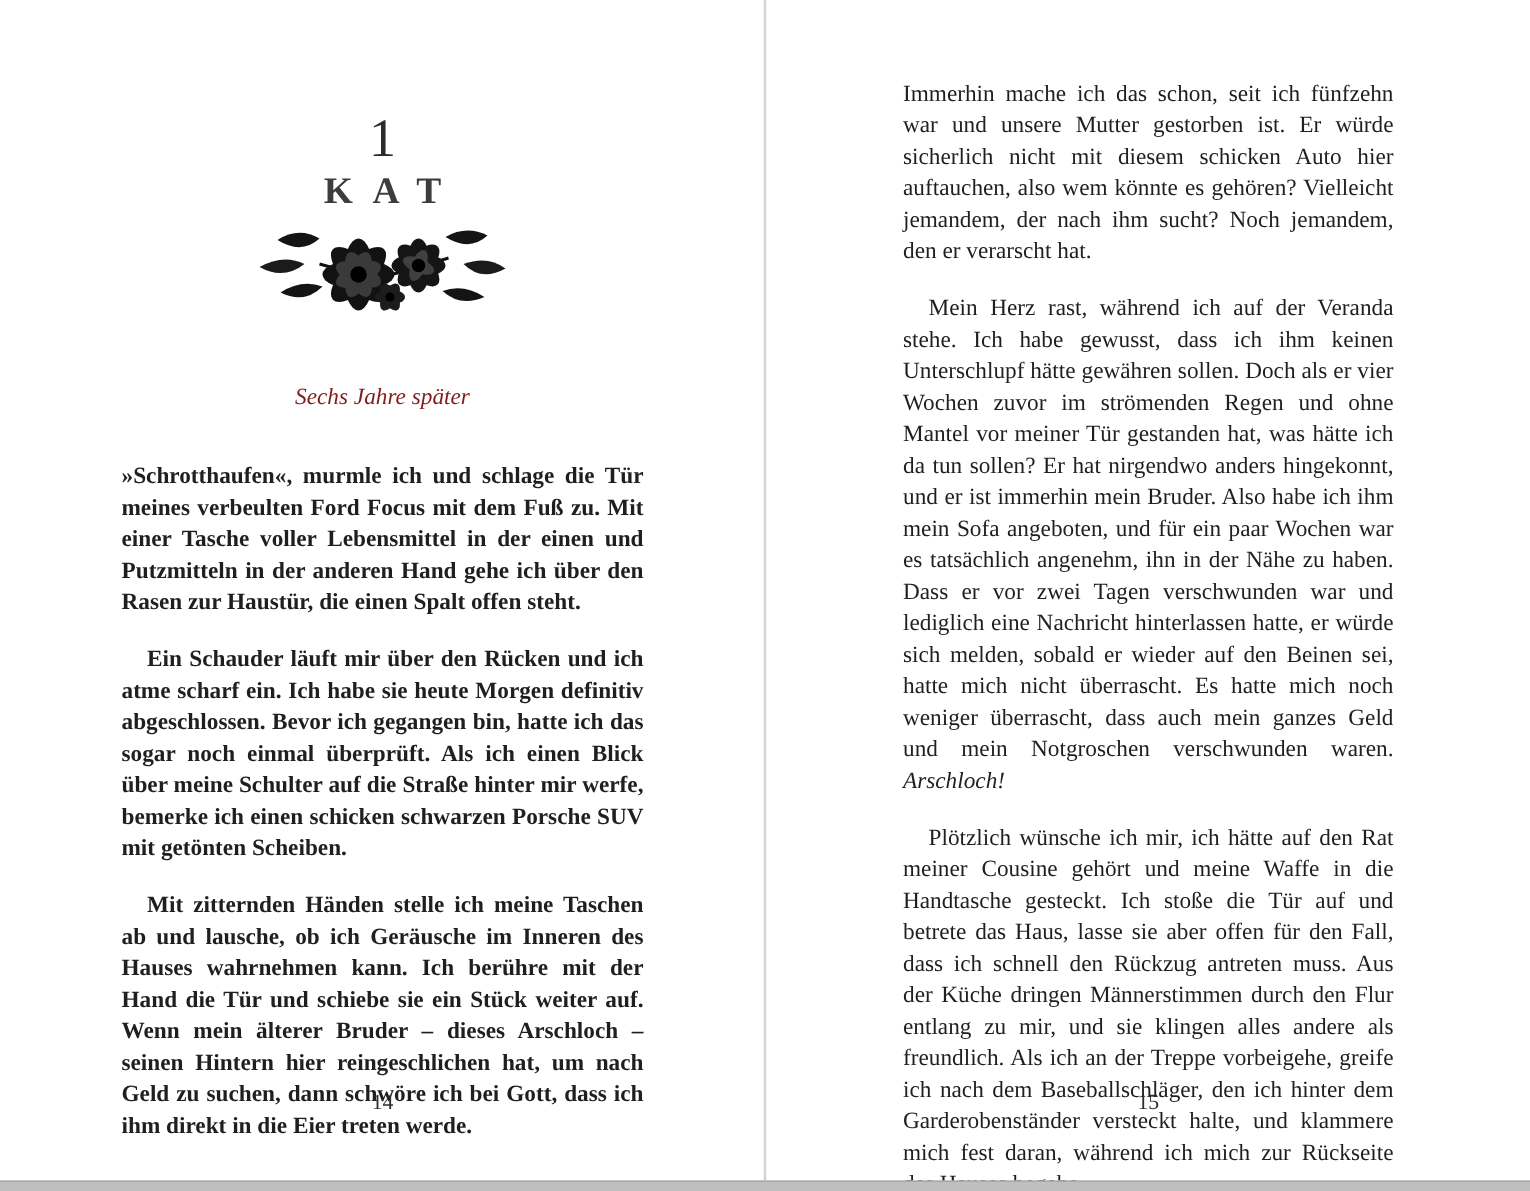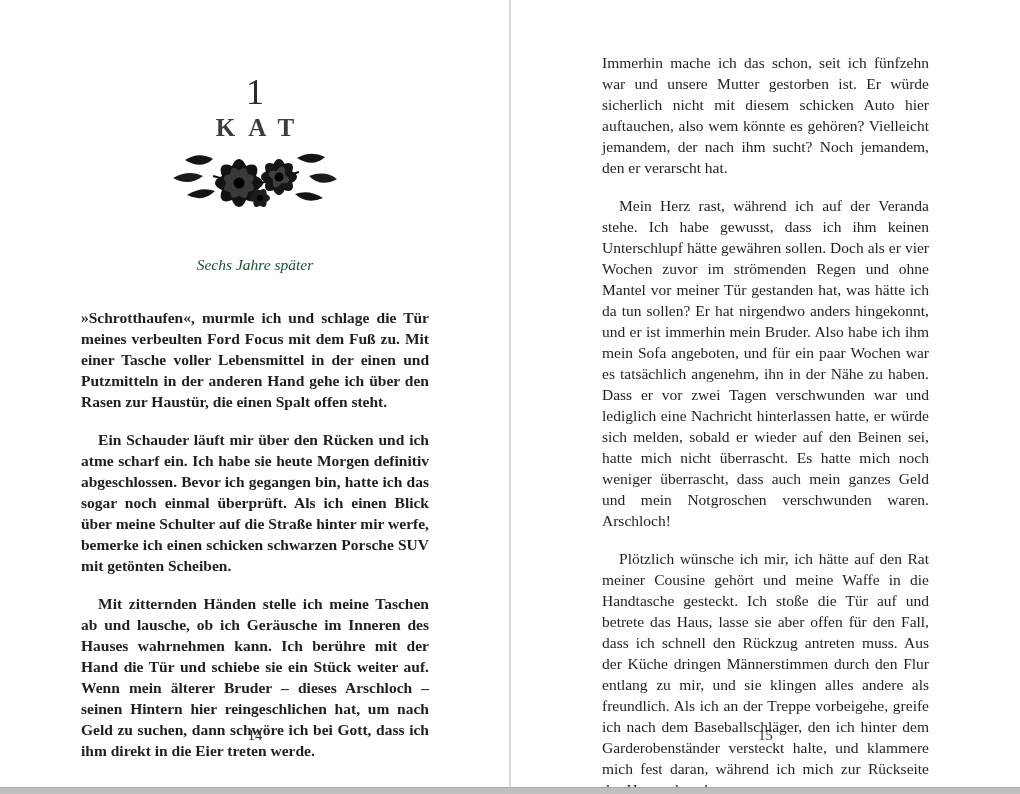--- a/index.html
+++ b/index.html
@@ -40,35 +40,35 @@
     color: #3d3d3d;
     letter-spacing: 13px;
     margin-right: -13px;
     font-weight: 700;
   }
   .ornament { margin-top: 4px; height: 68px; }
   .subtitle {
     margin-top: 42px;
     font-style: italic;
     font-size: 15.5px;
-    color: #14532d;
+    color: #7f1d1d;
   }
 
   .body-text {
     font-size: 15.5px;
     line-height: 21px;
     text-align: justify;
     hyphens: auto;
     -webkit-hyphens: auto;
   }
   .page.left  .body-text { margin-top: 33px; font-weight: bold; }
   .page.right .body-text { margin-top: 52px; }
   .body-text p { margin: 17px; }
   .body-text p + p { text-indent: 1.1em; }
-  .body-text .em { }
+  .body-text .em { font-style: italic; }
 
   .page-number {
     position: absolute; top: 727px; left: 0; width: 100%;
     text-align: center; font-size: 14.5px; color: #2d2d2d;
   }
 </style>
 </head>
 <body>
 
 <div class="spread">

